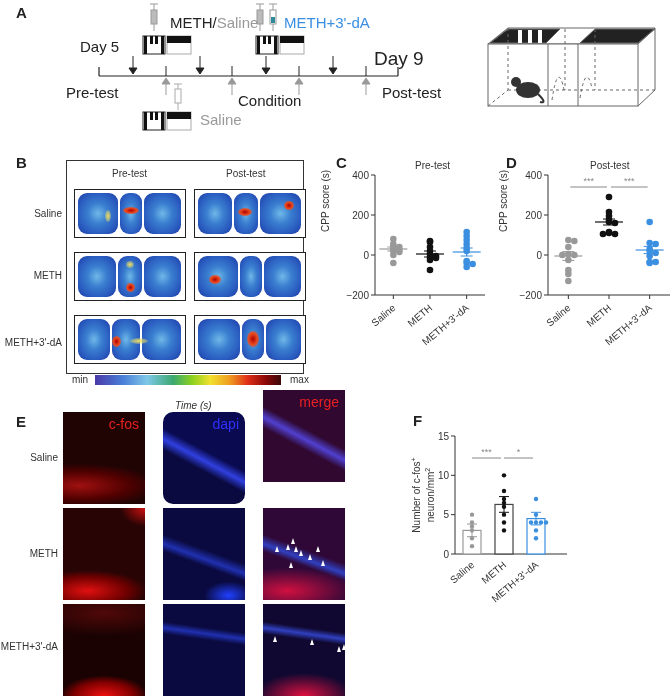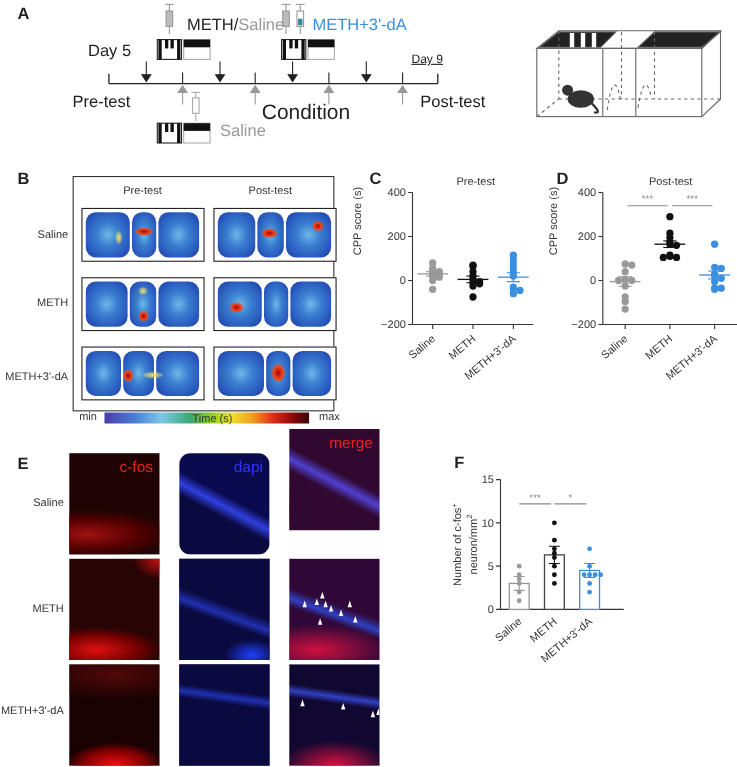--- a/index.html
+++ b/index.html
@@ -118,23 +118,23 @@
       <rect x="167" y="112" width="24" height="7" fill="#111"></rect>
     </g>
   </svg>
 </div>
 
 <div class="abs txt" style="left:170px;top:14px;font-size:15px;">
   <span>METH</span><span>/</span><span class="gray">Saline</span>
 </div>
 <div class="abs txt blue" style="left:284px;top:14px;font-size:15px;">METH+3'-dA</div>
 <div class="abs txt" style="left:80px;top:38px;font-size:15px;">Day 5</div>
-<div class="abs txt" style="left:374px;top:48px;font-size:11px;text-decoration:underline;">Day 9</div>
+<div class="abs txt" style="left:374px;top:48px;font-size:19px;">Day 9</div>
 <div class="abs txt" style="left:66px;top:84px;font-size:15px;">Pre-test</div>
-<div class="abs txt" style="left:238px;top:92px;font-size:19px;">Condition</div>
+<div class="abs txt" style="left:238px;top:92px;font-size:15px;">Condition</div>
 <div class="abs txt" style="left:382px;top:84px;font-size:15px;">Post-test</div>
 <div class="abs txt gray" style="left:200px;top:111px;font-size:15px;">Saline</div>
 
 <div class="abs" style="left:460px;top:0;width:210px;height:140px;">
   <svg width="210" height="140">
     <g stroke="#666" fill="none" stroke-width="1">
 
       <polygon points="28,44 48,28 195,28 178,44" fill="#fff"></polygon>
       <polygon points="30,43 48,29 100,29 86,43" fill="#222"></polygon>
       <g fill="#fff" stroke="none">
@@ -216,21 +216,21 @@
 <div class="heat" style="left:194px;top:315px;width:110px;height:47px;">
   <div class="room" style="left:3px;width:42px;"></div>
     <div class="room" style="left:47px;width:22px;"></div>
     <div class="room" style="left:71px;width:35px;"></div>
   <div class="hot" style="left:52px;top:15px;width:12px;height:16px;background:radial-gradient(#b00000,#e84a20 50%,transparent 100%);"></div>
 </div>
 
 <div class="abs small" style="left:72px;top:374px;">min</div>
 <div class="abs" style="left:95px;top:375px;width:186px;height:10px;background:linear-gradient(to right,#4a3aa8,#4a7fd8 15%,#7ec8e8 28%,#3aa870 42%,#8ad020 52%,#f0e030 62%,#f0a020 72%,#e03018 82%,#8a0808 92%,#3a0808);"></div>
 <div class="abs small" style="left:290px;top:374px;">max</div>
-<div class="abs small" style="left:175px;top:376px;">Time (s)</div>
+<div class="abs small" style="left:175px;top:400px;font-style:italic;">Time (s)</div>
 
 <div class="abs plabel" style="left:336px;top:154px;">C</div>
 <div class="abs small" style="left:415px;top:160px;">Pre-test</div>
 <div class="abs" style="left:300px;top:170px;width:185px;height:200px;">
   <svg width="185" height="200" id="svgC">
       <line x1="75" y1="5" x2="75" y2="125" stroke="#333" stroke-width="1"></line>
       <line x1="75" y1="125" x2="185" y2="125" stroke="#333" stroke-width="1"></line>
       <line x1="71" y1="125" x2="75" y2="125" stroke="#333"></line>
       <text x="69" y="128.5" font-size="10" text-anchor="end" fill="#333">−200</text>
       <line x1="71" y1="85" x2="75" y2="85" stroke="#333"></line>

